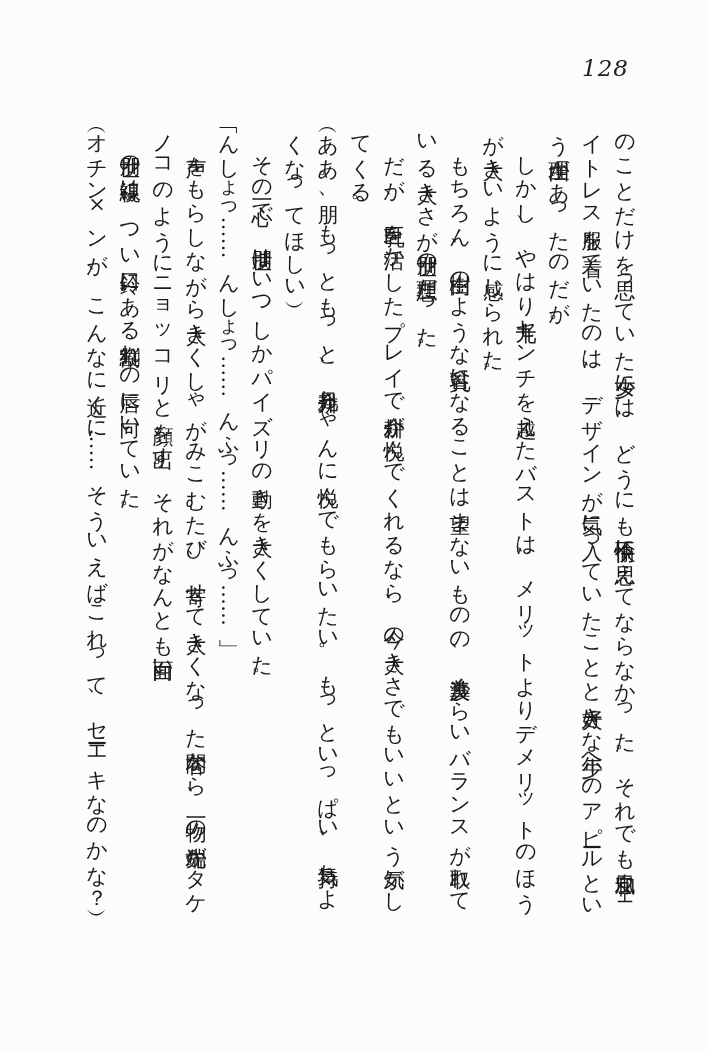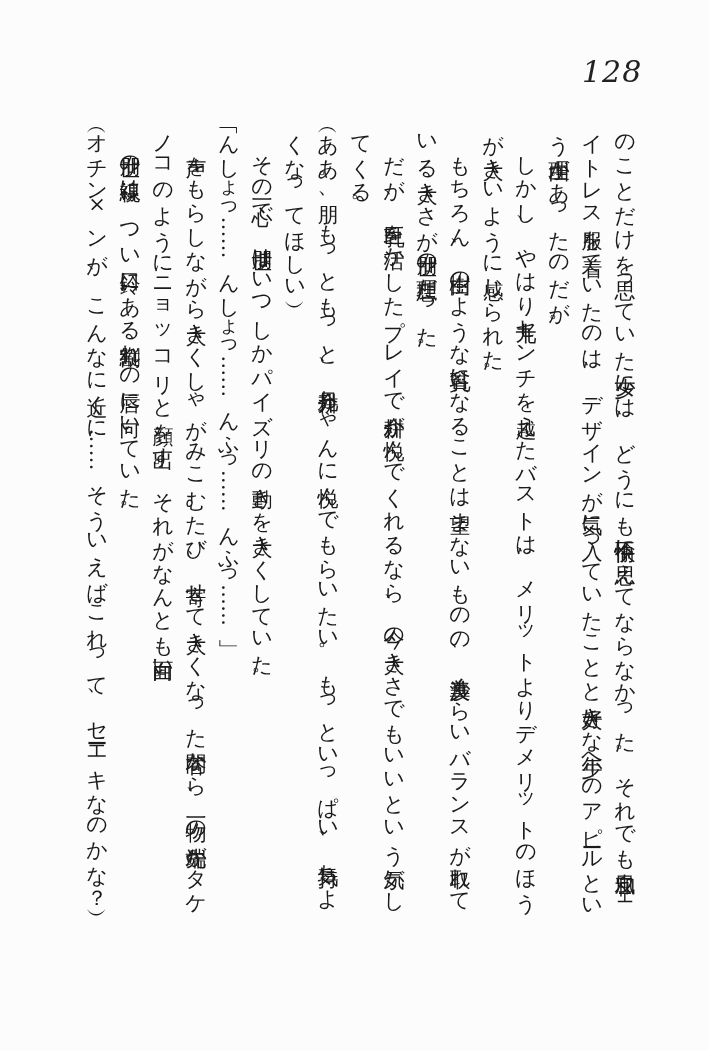--- a/index.html
+++ b/index.html
@@ -15,21 +15,21 @@
     font-family: "DejaVu Serif", "Liberation Serif", serif;
   }
   .page {
     position: absolute;
     inset: 0;
   }
   .page-number {
     position: absolute;
     top: 57px;
     left: 582px;
-    font-size: 30px;
+    font-size: 23px;
     font-style: italic;
     color: #222222;
     letter-spacing: 1px;
     line-height: 1;
   }
   .text-body {
     position: absolute;
     top: 120px;
     left: 79px;
     width: 562px;

